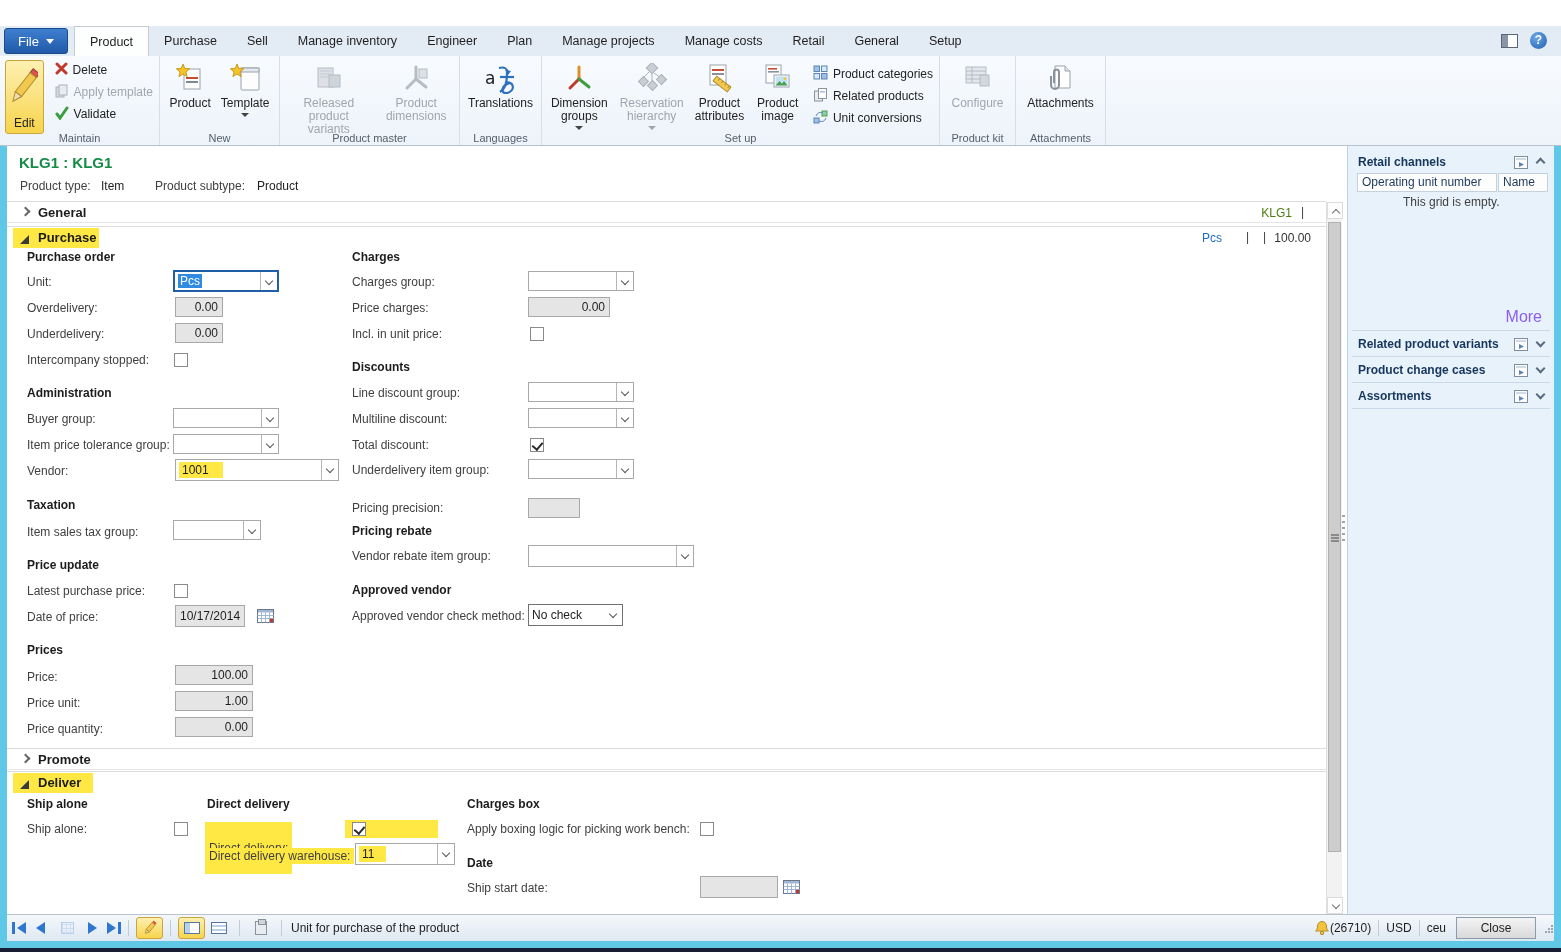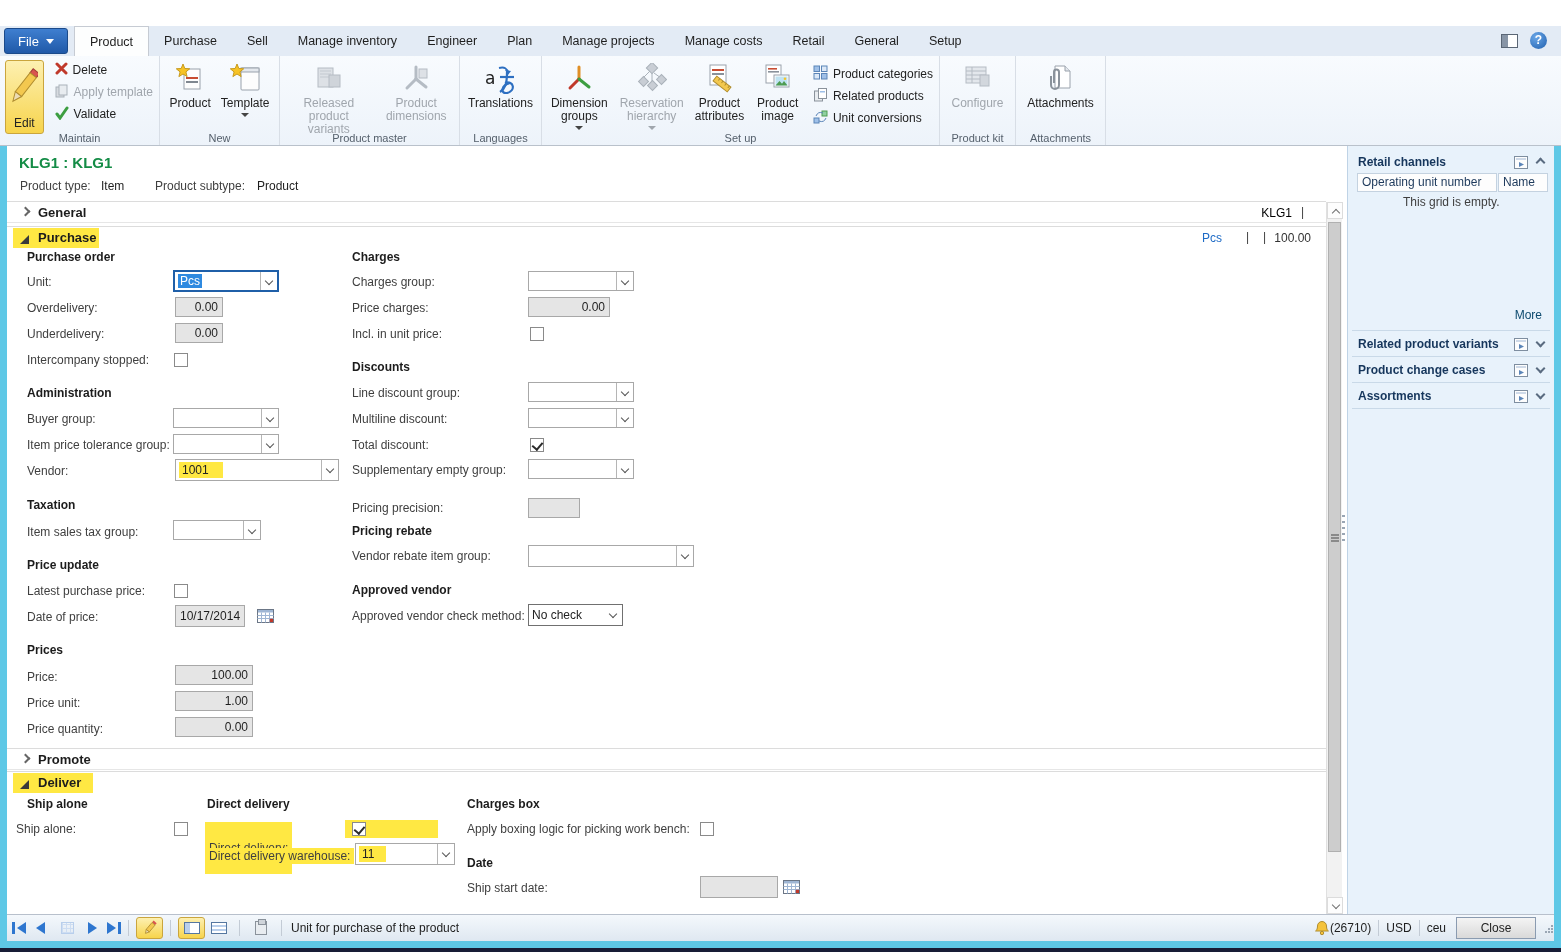--- a/index.html
+++ b/index.html
@@ -79,21 +79,21 @@
 
 .factbox{position:absolute;left:1347px;top:146px;width:207px;height:768px;background:#e8f2fb;border-left:1px solid #bfd3e6}
 .fbtitle{position:absolute;left:10px;font-size:12px;font-weight:bold;color:#16365c;cursor:pointer}
 .fbdiv{position:absolute;left:4px;width:198px;height:1px;background:#c9d9e8}
 .fbico{position:absolute;width:14px;height:13px;cursor:pointer}
 .fbch{position:absolute;width:7px;height:7px;cursor:pointer}
 .fbch.up{border-left:2px solid #5a6b80;border-top:2px solid #5a6b80;transform:rotate(45deg)}
 .fbch.dn{border-right:2px solid #5a6b80;border-bottom:2px solid #5a6b80;transform:rotate(45deg)}
 .fbcol{position:absolute;height:19px;background:#fdfdfd;border:1px solid #c4d2e0;font-size:12px;color:#1e3a5c;line-height:17px;padding:0 4px;overflow:hidden;white-space:nowrap}
 .fbempty{position:absolute;font-size:12px;color:#3f3f3f}
-.fbmore{position:absolute;font-size:12px;color:#0c4a6e;cursor:pointer}
+.fbmore{position:absolute;font-size:16px;color:#8b5cf6;cursor:pointer}
 
 .statusbar{position:absolute;left:0;top:914px;width:1561px;height:27px;background:linear-gradient(#f4f8fc,#dfe8f1);border-top:1px solid #b8c0cc;display:flex;align-items:center}
 .sb-sep{width:1px;height:16px;background:#c3cbd5;margin:0 7px}
 .tri-l{width:0;height:0;border-top:6px solid transparent;border-bottom:6px solid transparent;border-right:9px solid #2e76cf;cursor:pointer}
 .tri-r{width:0;height:0;border-top:6px solid transparent;border-bottom:6px solid transparent;border-left:9px solid #2e76cf;cursor:pointer}
 .navbar{width:3px;height:12px;background:#2e76cf}
 .navgrp{display:flex;align-items:center;gap:2px;cursor:pointer}
 .gridico{width:13px;height:12px;border:1px solid #b9cfec;background:repeating-linear-gradient(0deg,#cdddf2 0 1px,transparent 1px 4px),repeating-linear-gradient(90deg,#cdddf2 0 1px,transparent 1px 4px);cursor:pointer}
 .ybox{width:27px;height:22px;border:1px solid #caa53d;border-radius:3px;background:linear-gradient(#fdf0b1,#f7d44c);display:flex;align-items:center;justify-content:center;cursor:pointer}
 .pbox{width:27px;height:22px;border:1px solid transparent;display:flex;align-items:center;justify-content:center;cursor:pointer}
@@ -368,21 +368,21 @@
     <span class="rectitle">KLG1 : KLG1</span>
     <span class="lbl hlabel" style="left:13px;top:33px">Product type:</span>
     <span class="lbl" style="left:94px;top:33px;color:#1e1e1e">Item</span>
     <span class="lbl hlabel" style="left:148px;top:33px">Product subtype:</span>
     <span class="lbl" style="left:250px;top:33px;color:#1e1e1e">Product</span>
   </div>
 
   <div class="secbar" style="top:201px;border-bottom:1px solid #e6e6e6">
     <span class="exp-col"></span>
     <span class="sectitle">General</span>
-    <span class="lbl" style="right:34px;top:4px;color:#000000">KLG1</span>
+    <span class="lbl" style="right:34px;top:4px;color:#4d7c0f">KLG1</span>
     <span class="lbl secdiv" style="right:22px;top:3px">|</span>
   </div>
 
   <div class="secbar" style="top:226px">
     <span class="hlbar" style="width:86px"></span>
     <span class="exp-open"></span>
     <span class="sectitle">Purchase</span>
     <span class="lbl" style="right:104px;top:4px;color:#1e6bc6">Pcs</span>
     <span class="lbl secdiv" style="right:77px;top:3px">|</span>
     <span class="lbl secdiv" style="right:60px;top:3px">|</span>
@@ -463,21 +463,21 @@
     <span class="cval"></span>
       <span class="dd"></span>
   </div>
   <span class="lbl" style="left:352px;top:412px">Multiline discount:</span>
   <div class="combo" style="left:528px;top:408px;width:106px">
     <span class="cval"></span>
       <span class="dd"></span>
   </div>
   <span class="lbl" style="left:352px;top:438px">Total discount:</span>
   <span class="cb on" style="left:530px;top:438px"></span>
-  <span class="lbl" style="left:352px;top:463px">Supplementary empty group:</span>
+  <span class="lbl" style="left:352px;top:463px">Underdelivery item group:</span>
   <div class="combo" style="left:528px;top:459px;width:106px">
     <span class="cval"></span>
       <span class="dd"></span>
   </div>
 
   <span class="lbl" style="left:352px;top:501px">Pricing precision:</span>
   <span class="tbox" style="left:528px;top:498px;width:52px"></span>
 
   <span class="ghead" style="left:352px;top:524px">Pricing rebate</span>
   <span class="lbl" style="left:352px;top:549px">Vendor rebate item group:</span>
@@ -501,21 +501,21 @@
   <div class="secbar" style="top:771px">
     <span class="hlbar" style="width:80px"></span>
     <span class="exp-open"></span>
     <span class="sectitle">Deliver</span>
   </div>
 
   <span class="ghead" style="left:27px;top:797px">Ship alone</span>
   <span class="ghead" style="left:207px;top:797px">Direct delivery</span>
   <span class="ghead" style="left:467px;top:797px">Charges box</span>
 
-  <span class="lbl" style="left:16px;top:822px">Ship alone:</span>
+  <span class="lbl" style="left:27px;top:822px">Ship alone:</span>
   <span class="cb" style="left:174px;top:822px"></span>
 
   <span class="hl" style="position:absolute;left:345px;top:820px;width:93px;height:18px"></span>
   <span class="lbl hl" style="left:205px;top:822px;padding:19px 4px">Direct delivery:</span>
   <span class="cb on" style="left:352px;top:822px"></span>
 
   <span class="lbl hl" style="left:205px;top:848px;padding:1px 4px">Direct delivery warehouse:</span>
   <div class="combo" style="left:355px;top:843px;width:100px;height:22px">
     <span class="cval" style="line-height:20px"><span class="hl" style="padding:1px 12px 1px 3px">11</span></span>
     <span class="dd"></span>

